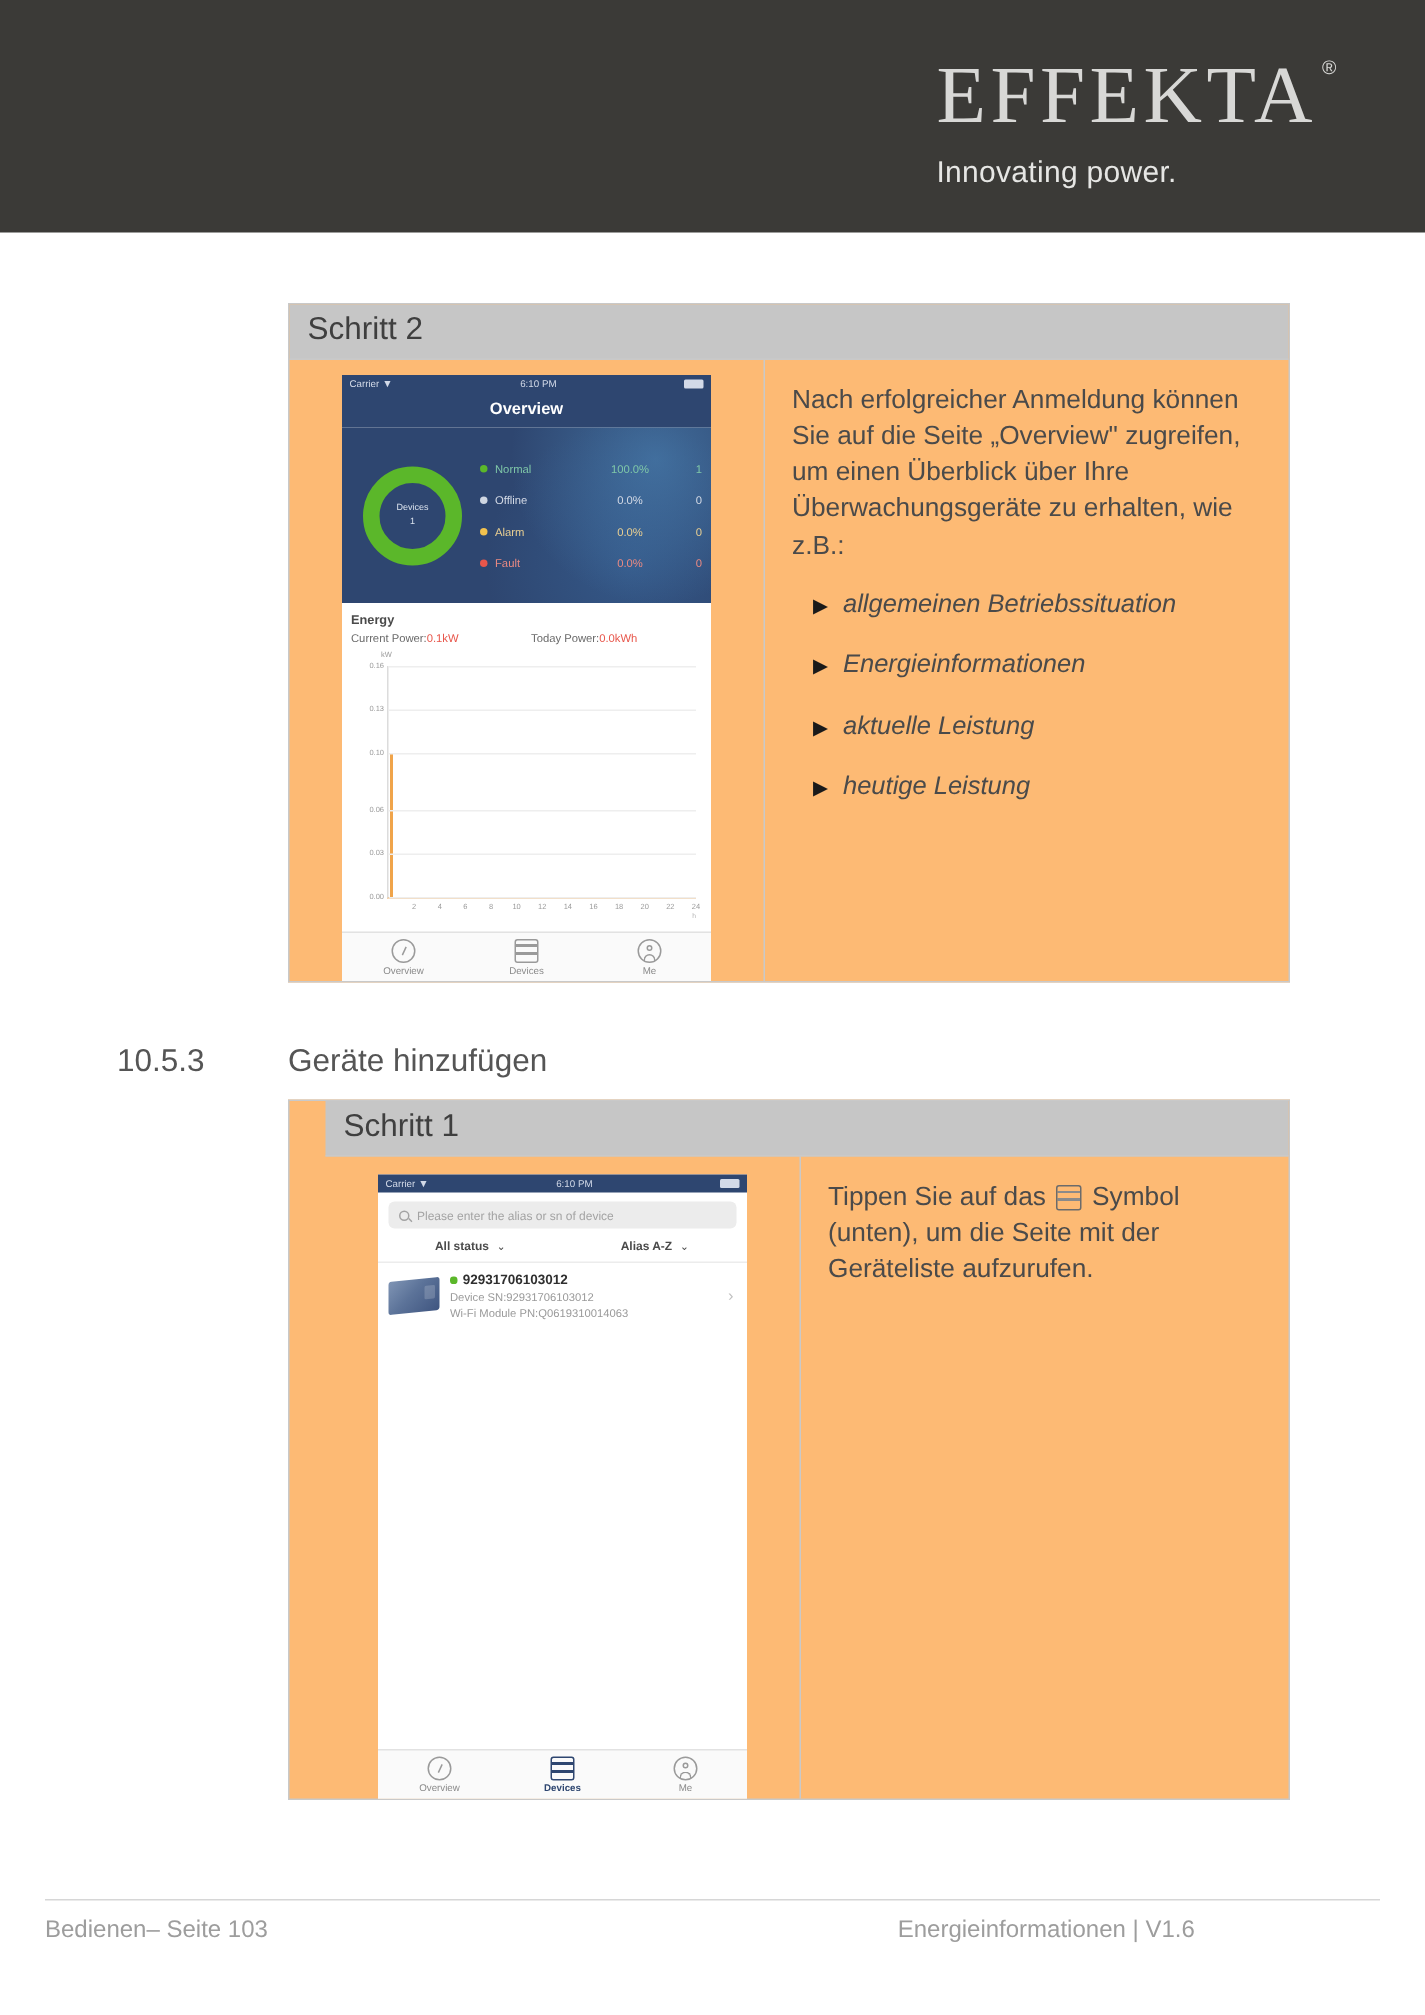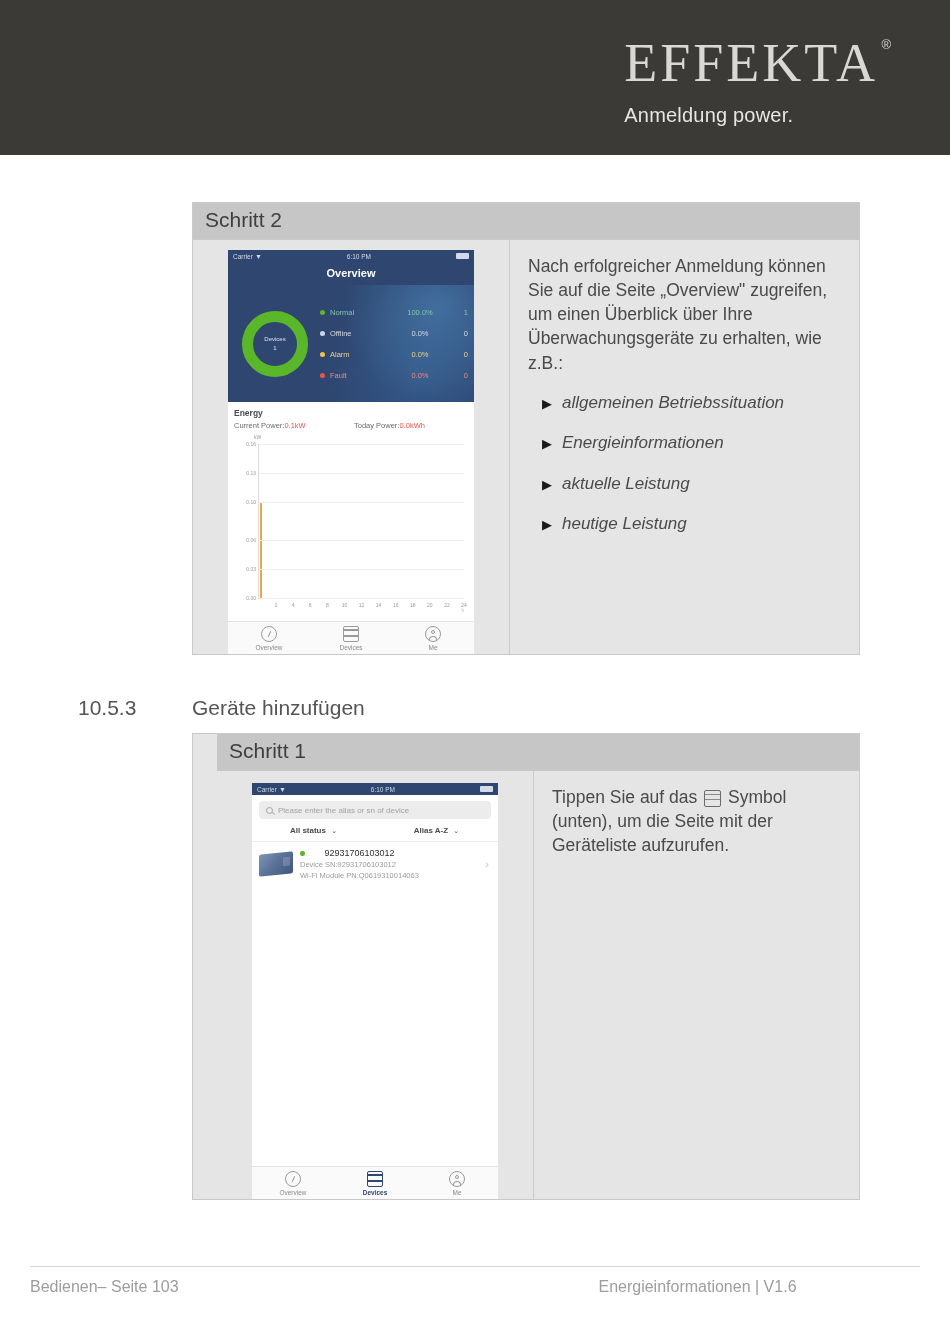--- a/index.html
+++ b/index.html
@@ -51,21 +51,21 @@
     font-size: 20px;
     color: #e6e6e4;
     margin-top: 14px;
     letter-spacing: .2px;
   }
 
   
   .step-table {
     position: absolute;
     border: 1px solid #c9c9c9;
-    background: #e5e5e5;
+    background: #fdba74;
     box-sizing: border-box;
   }
   .step-header {
     background: #c6c6c6;
     color: #3f3f3f;
     font-size: 21px;
     padding: 5px 12px 7px 12px;
     box-sizing: border-box;
     border-bottom: 1px solid #c9c9c9;
   }
@@ -458,25 +458,25 @@
     content: "";
     position: absolute;
     right: 3px; top: 5px;
     width: 7px; height: 9px;
     background: rgba(255,255,255,.18);
     border-radius: 1px;
   }
   .dev-info { flex: 1; line-height: 1.45; }
   .dev-name {
     font-size: 9px;
-    font-weight: normal;
+    font-weight: bold;
     color: #2f2f2f;
     display: flex;
     align-items: center;
-    gap: 20px;
+    gap: 4px;
   }
   .status-dot {
     width: 4.5px; height: 4.5px;
     border-radius: 50%;
     background: #5bb72a;
     display: inline-block;
   }
   .dev-sub { font-size: 7.5px; color: #9a9a9a; }
   .chev { color: #c0c0c0; font-size: 11px; padding-right: 2px; }
 
@@ -503,21 +503,21 @@
 </style>
 </head>
 <body>
 
 <div class="header-band">
   <div class="brand-block">
     <div class="brand-wordmark">
       <span>EFFEKTA</span>
       <span class="brand-reg">®</span>
     </div>
-    <div class="brand-tagline">Anmeldung power.</div>
+    <div class="brand-tagline">Innovating power.</div>
   </div>
 </div>
 
 <div class="step-table" style="left:192px; top:202px; width:668px;">
   <div class="step-header">Schritt 2</div>
   <div class="step-body">
 
     <div class="step-left">
 
       <div class="phone">

